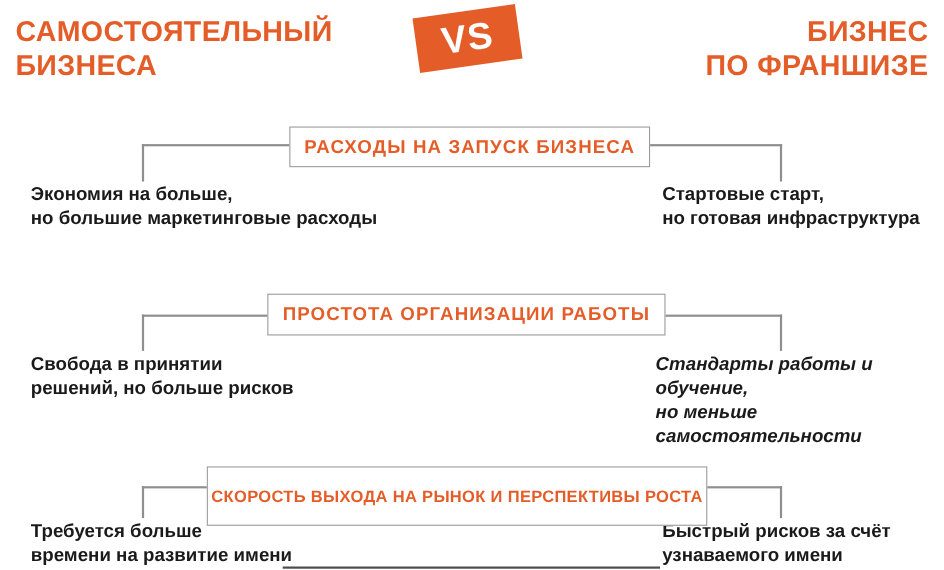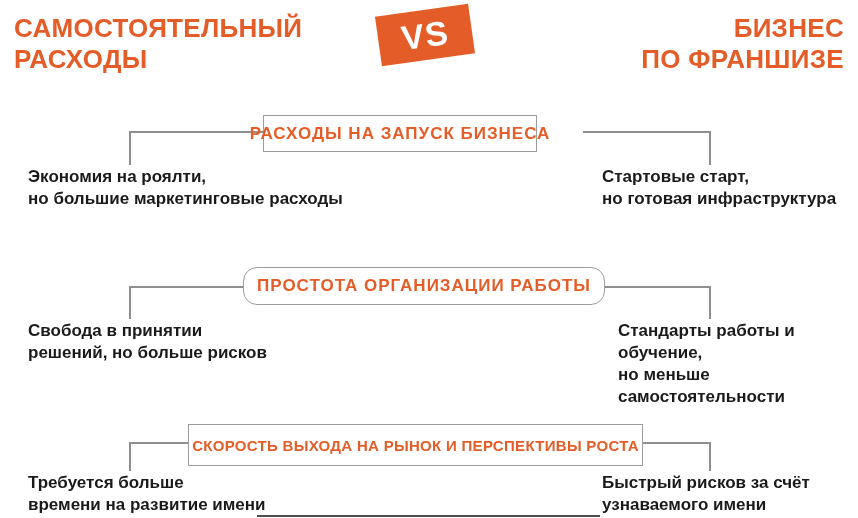--- a/index.html
+++ b/index.html
@@ -22,23 +22,23 @@
   }
   .vs-badge span {
     color:#ffffff; font-weight:bold; font-size:34px; letter-spacing:1px;
   }
   
   .topic-box {
     position:absolute; background:#ffffff; border:1px solid #9c9c9c;
     display:flex; align-items:center; justify-content:center;
     color:#e45d28; font-weight:bold; white-space:nowrap; z-index:2;
   }
-  .box-1 { left:263px; top:115px; width:274px; height:37px; font-size:17px; letter-spacing:1px; }
-  .box-2 { left:243px; top:267px; width:362px; height:38px; font-size:17px; letter-spacing:1px;border-radius:14px; }
-  .box-3 { left:188px; top:424px; width:455px; height:42px; font-size:15px; letter-spacing:0.3px; }
+  .box-1 { left:263px; top:115px; width:328px; height:37px; font-size:17px; letter-spacing:1px; }
+  .box-2 { left:243px; top:267px; width:362px; height:38px; font-size:17px; letter-spacing:1px; }
+  .box-3 { left:188px; top:424px; width:455px; height:54px; font-size:15px; letter-spacing:0.3px; }
   
   .hline, .vline { position:absolute; background:#8f8f8f; z-index:1; }
   .hline { height:2px; }
   .vline { width:2px; }
   .s1-hl-left  { left:129px; top:131px; width:136px; }
   .s1-vl-left  { left:129px; top:131px; height:34px; }
   .s1-hl-right { left:583px; top:131px; width:128px; }
   .s1-vl-right { left:709px; top:131px; height:34px; }
   .s2-hl-left  { left:129px; top:286px; width:116px; }
   .s2-vl-left  { left:129px; top:286px; height:33px; }
@@ -49,50 +49,50 @@
   .s3-hl-right { left:641px; top:442px; width:70px;  }
   .s3-vl-right { left:709px; top:442px; height:29px; }
   
   .point {
     position:absolute; color:#1a1a1a; font-weight:bold; font-size:17px;
     line-height:22px; white-space:pre-line;
   }
   .s1-left  { left:28px;  top:166px; }
   .s1-right { left:602px; top:166px; }
   .s2-left  { left:28px;  top:320px; }
-  .s2-right { left:618px; top:320px; }
+  .s2-right { left:596px; top:320px;font-style:italic; }
   .s3-left  { left:28px;  top:472px; }
   .s3-right { left:602px; top:472px; }
   
   .bottom-cut-line {
     position:absolute; left:257px; top:515px; width:343px; height:2px;
     background:#4d4d4d;
   }
 </style>
 </head>
 <body>
 
 <div class="canvas">
 
   <div class="main-title left">САМОСТОЯТЕЛЬНЫЙ
-РАСХОДЫ</div>
+БИЗНЕСА</div>
   <div class="vs-badge">
     <span>VS</span>
   </div>
   <div class="main-title right">БИЗНЕС
 ПО ФРАНШИЗЕ</div>
 
   <div class="hline s1-hl-left"></div>
   <div class="vline s1-vl-left"></div>
   <div class="hline s1-hl-right"></div>
   <div class="vline s1-vl-right"></div>
   <div class="topic-box box-1">
     <span>РАСХОДЫ НА ЗАПУСК БИЗНЕСА</span>
   </div>
-  <div class="point s1-left">Экономия на роялти,
+  <div class="point s1-left">Экономия на больше,
 но большие маркетинговые расходы</div>
   <div class="point s1-right">Стартовые старт,
 но готовая инфраструктура</div>
 
   <div class="hline s2-hl-left"></div>
   <div class="vline s2-vl-left"></div>
   <div class="hline s2-hl-right"></div>
   <div class="vline s2-vl-right"></div>
   <div class="topic-box box-2">
     <span>ПРОСТОТА ОРГАНИЗАЦИИ РАБОТЫ</span>

